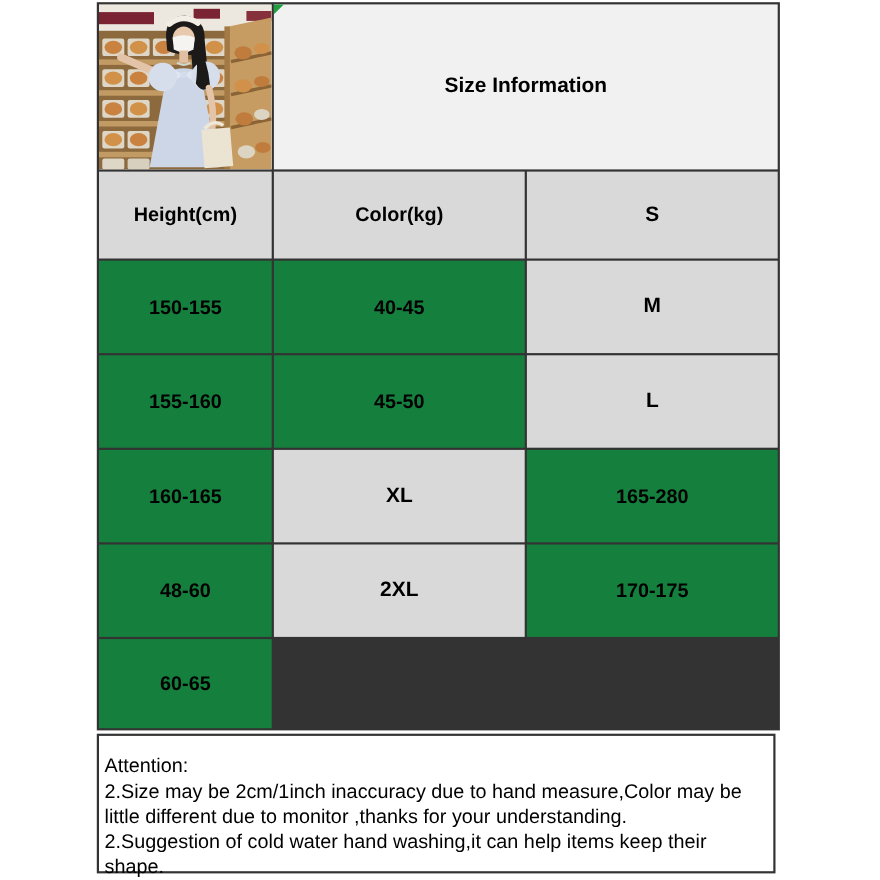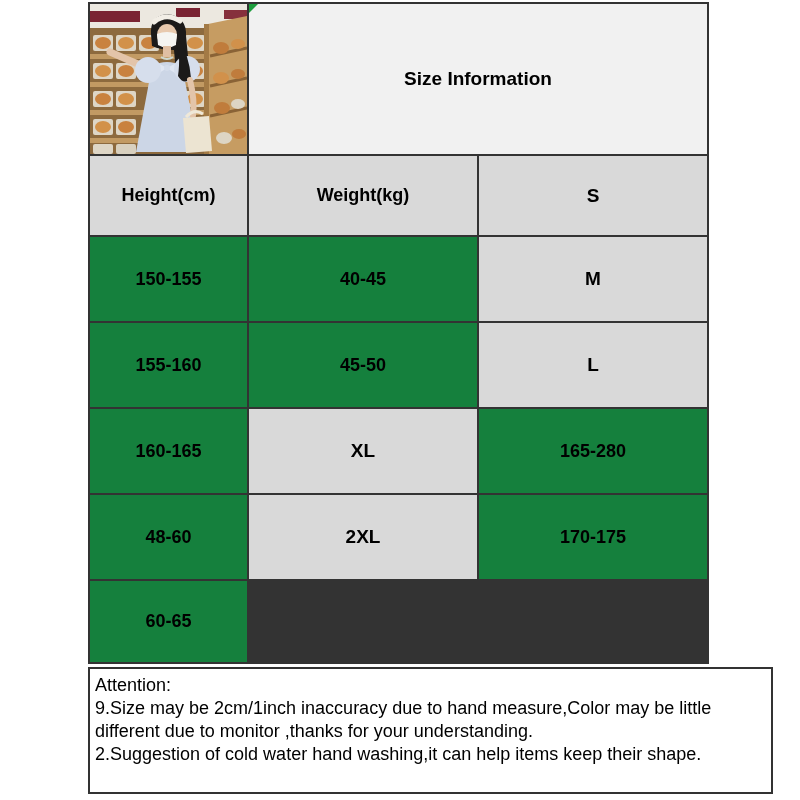--- a/index.html
+++ b/index.html
@@ -70,26 +70,26 @@
   .data {
     background: #15803d;
     font-weight: 700;
     font-size: 18px;
   }
   
   .attention {
     position: absolute;
     left: 88px;
     top: 667px;
-    width: 685px;
+    width: 617px;
     height: 127px;
     box-sizing: border-box;
     border: 2px solid #333333;
     background: #ffffff;
-    padding: 5px 5px;
+    padding: 16px 5px;
     font-size: 18px;
     line-height: 23px;
     color: #000000;
   }
   .attention div { margin: 0; }
 </style>
 </head>
 <body>
 
 <div class="page">
@@ -199,21 +199,21 @@
           <polygon points="93,114 119,112 122,147 96,149" fill="#ece4d2"></polygon>
         </g>
       </svg>
     </div>
     <div class="cell title-cell">
       <span class="corner-marker"></span>
       <span>Size Information</span>
     </div>
 
     <div class="cell head">Height(cm)</div>
-    <div class="cell head">Weight(kg)</div>
+    <div class="cell head">Color(kg)</div>
 
     <div class="cell label">S</div>
     <div class="cell data">150-155</div>
     <div class="cell data">40-45</div>
 
     <div class="cell label">M</div>
     <div class="cell data">155-160</div>
     <div class="cell data">45-50</div>
 
     <div class="cell label">L</div>
@@ -224,17 +224,17 @@
     <div class="cell data">48-60</div>
 
     <div class="cell label">2XL</div>
     <div class="cell data">170-175</div>
     <div class="cell data">60-65</div>
 
   </div>
 
   <div class="attention">
     <div>Attention:</div>
-    <div>9.Size may be 2cm/1inch inaccuracy due to hand measure,Color may be little different due to monitor ,thanks for your understanding.</div>
+    <div>2.Size may be 2cm/1inch inaccuracy due to hand measure,Color may be little different due to monitor ,thanks for your understanding.</div>
     <div>2.Suggestion of cold water hand washing,it can help items keep their shape.</div>
   </div>
 
 </div>
 
 </body></html>

